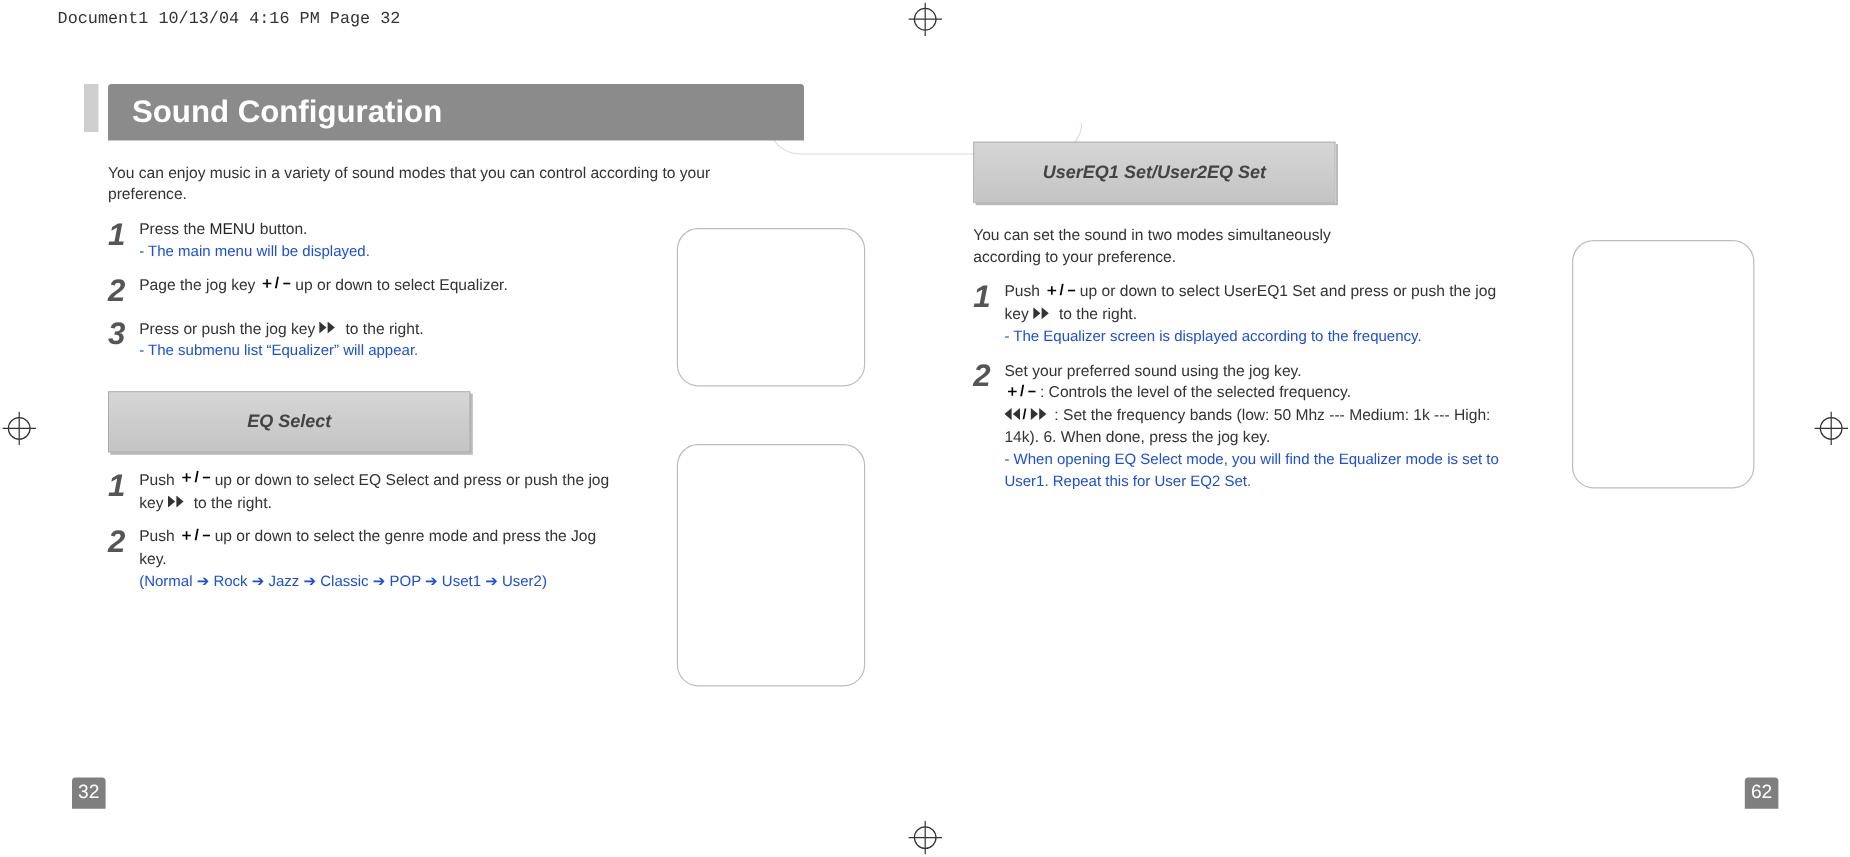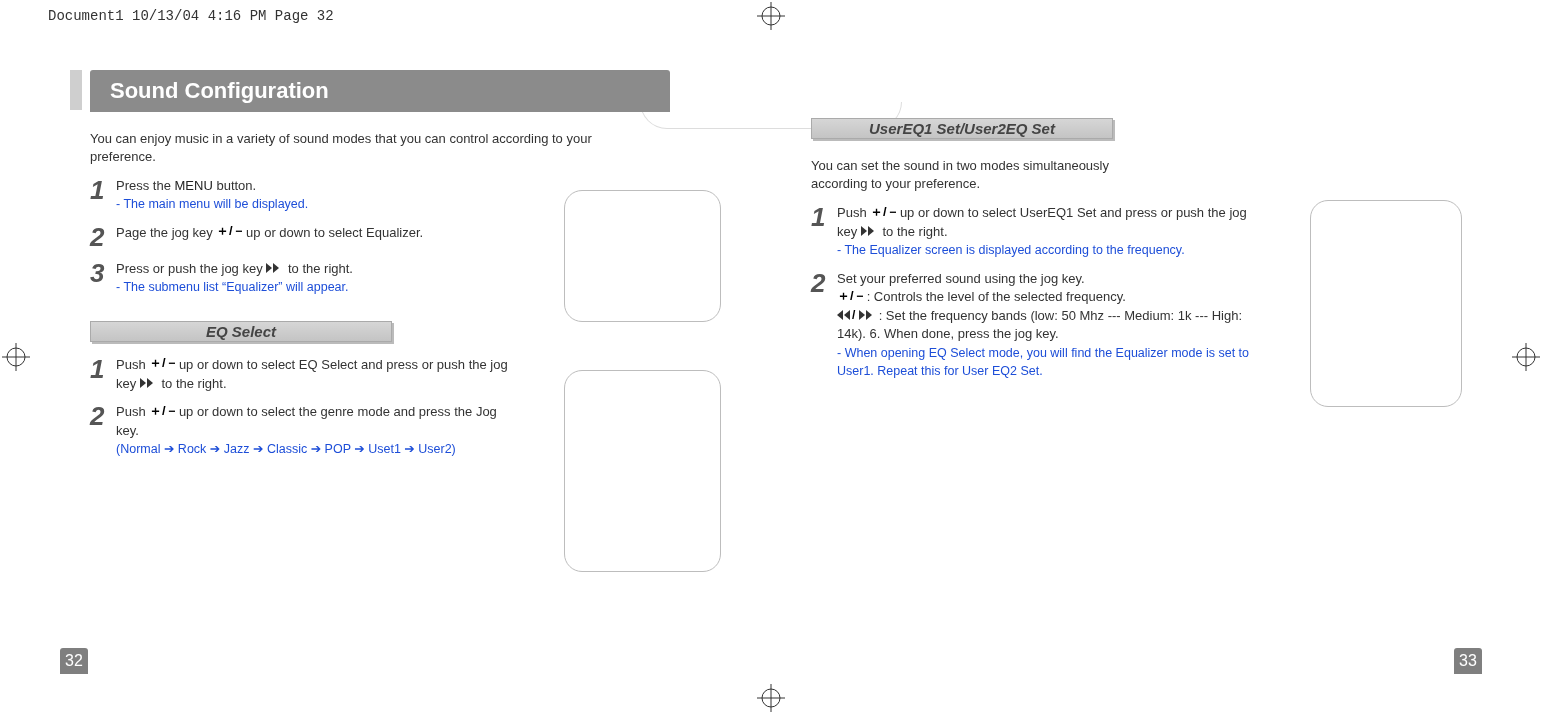--- a/index.html
+++ b/index.html
@@ -11,32 +11,32 @@
   .crop-left,.crop-right{position:absolute;top:50%;transform:translateY(-50%)}
   .crop-left{left:2px}
   .crop-right{right:2px}
   .crop svg{display:block}
   
   .spread{position:absolute;left:60px;right:60px;top:70px;bottom:40px;display:flex;gap:80px}
   .pg{flex:1;position:relative}
   
   .title-wrap{position:relative;margin-left:30px}
   .title-accent{position:absolute;left:-20px;top:0;width:12px;height:40px;background:#cfcfcf}
-  .title-bar{background:#8b8b8b;color:#fff;font-size:22px;font-weight:bold;padding:8px 20px;border-radius:3px 3px 0 0;display:inline-block;min-width:540px}
+  .title-bar{background:#8b8b8b;color:#fff;font-size:26px;font-weight:bold;padding:8px 20px;border-radius:3px 3px 0 0;display:inline-block;min-width:540px}
   .intro{font-size:13px;color:#333;margin:18px 0 12px 30px;max-width:520px;line-height:1.35}
   .steps{margin-left:30px}
   .step{display:flex;align-items:flex-start;margin-bottom:10px;max-width:420px}
   .num{font-size:26px;font-weight:bold;font-style:italic;color:#555;width:26px;flex-shrink:0;line-height:1}
   .step-body{font-size:13px;color:#333;line-height:1.4}
   .sub{font-size:12.5px;color:#1d4ed8}
   .screen{position:absolute;width:155px;height:130px;border:1.5px solid #bdbdbd;border-radius:18px;background:#fff}
   .screen.tall{height:200px}
   
   .sect{margin:24px 0 14px 30px}
-  .sect-box{display:inline-block;min-width:260px;background:linear-gradient(#d6d6d6,#c4c4c4);border:1px solid #aaa;text-align:center;font-size:15px;font-weight:bold;font-style:italic;color:#444;padding:1px 20px;box-shadow:2px 2px 0 #bbb}
+  .sect-box{display:inline-block;min-width:260px;background:linear-gradient(#d6d6d6,#c4c4c4);border:1px solid #aaa;text-align:center;font-size:15px;font-weight:bold;font-style:italic;color:#444;padding:16px 20px;box-shadow:2px 2px 0 #bbb}
   
   .pg-right .sect{margin-top:10px;margin-left:0}
   .pg-right .intro{margin-left:0}
   .pg-right .steps{margin-left:0}
   .pg-right .step{max-width:440px}
   
   .pgnum{position:absolute;bottom:0;width:28px;height:26px;background:#7f7f7f;color:#fff;font-size:16px;display:flex;align-items:center;justify-content:center;border-radius:3px 3px 0 0}
   .pg-left .pgnum{left:0}
   .pg-right .pgnum{right:0}
   
@@ -208,17 +208,17 @@
               <text x="15" y="9" font-size="12" font-weight="bold">/</text>
               <polygon points="22,0 28,5 22,10" fill="#333"></polygon>
                   <polygon points="29,0 35,5 29,10" fill="#333"></polygon>
             </svg></span>
             <span> : Set the frequency bands (low: 50 Mhz --- Medium: 1k --- High: 14k). 6. When done, press the jog key.</span><br>
             <span class="sub">- When opening EQ Select mode, you will find the Equalizer mode is set to User1. Repeat this for User EQ2 Set.</span>
           </div>
         </div>
       </div>
 
-      <div class="pgnum">33</div>
+      <div class="pgnum">62</div>
     </div>
 
   </div>
 </div>
 
 </body></html>

